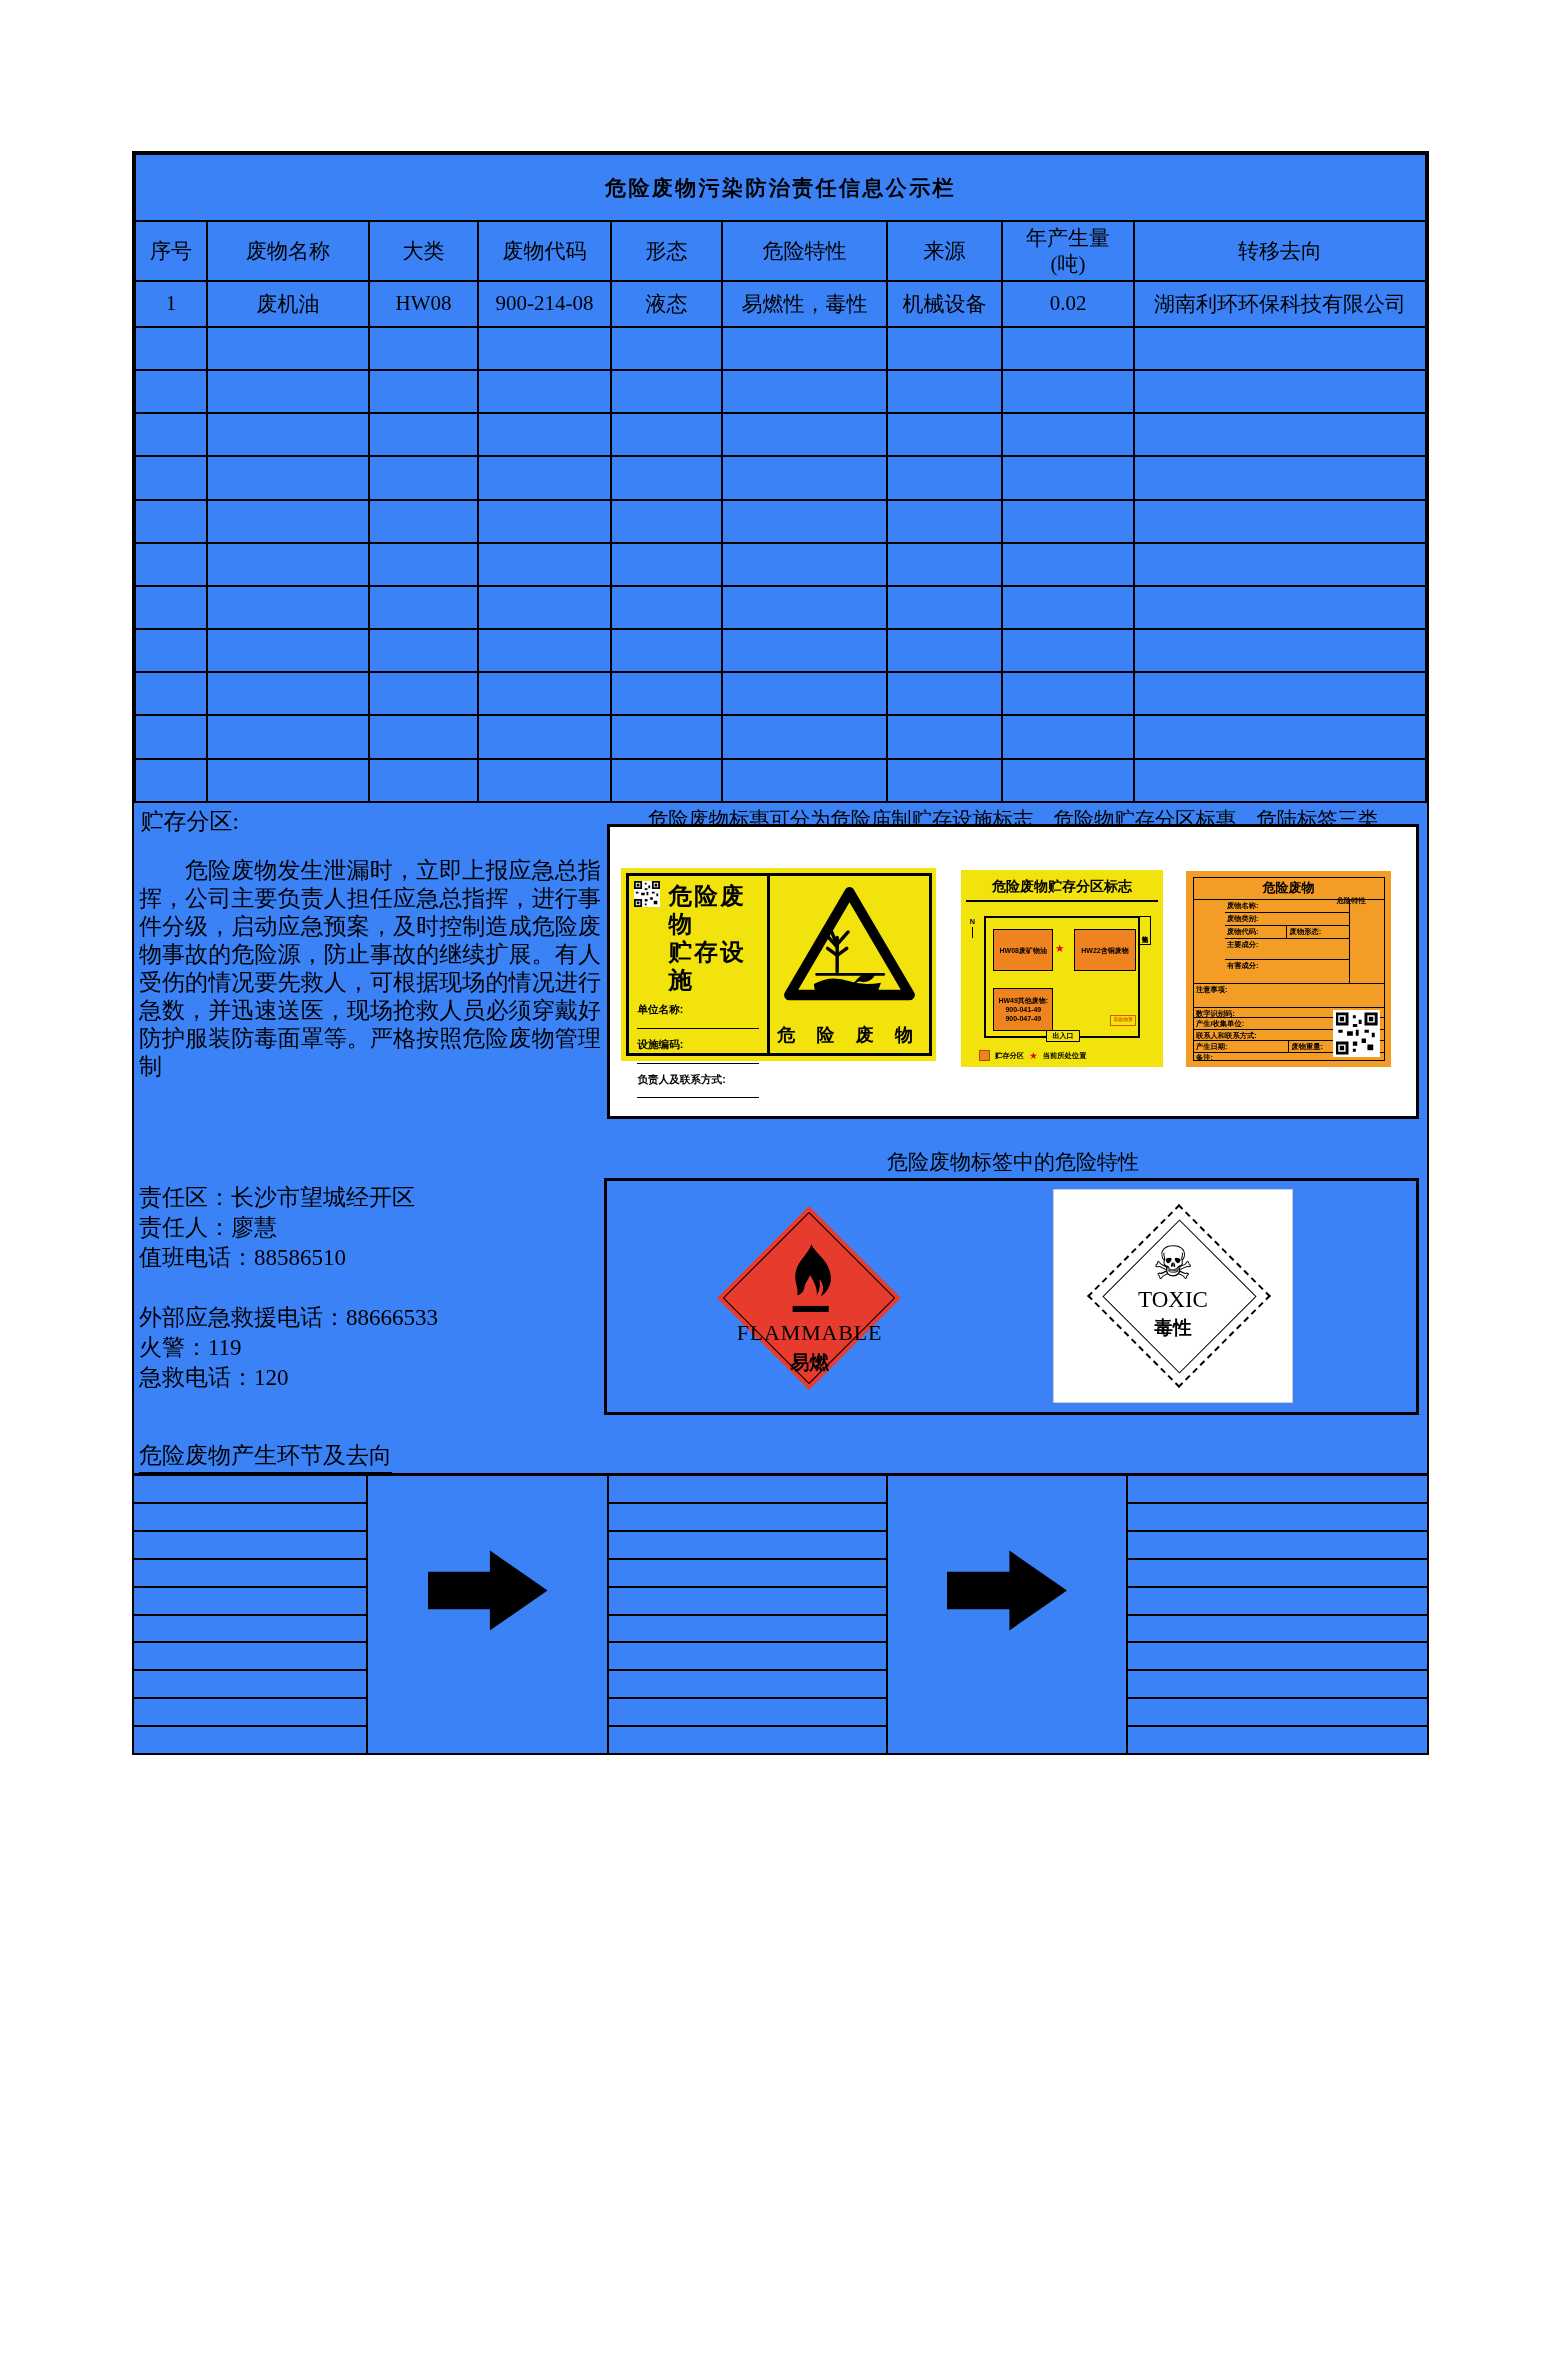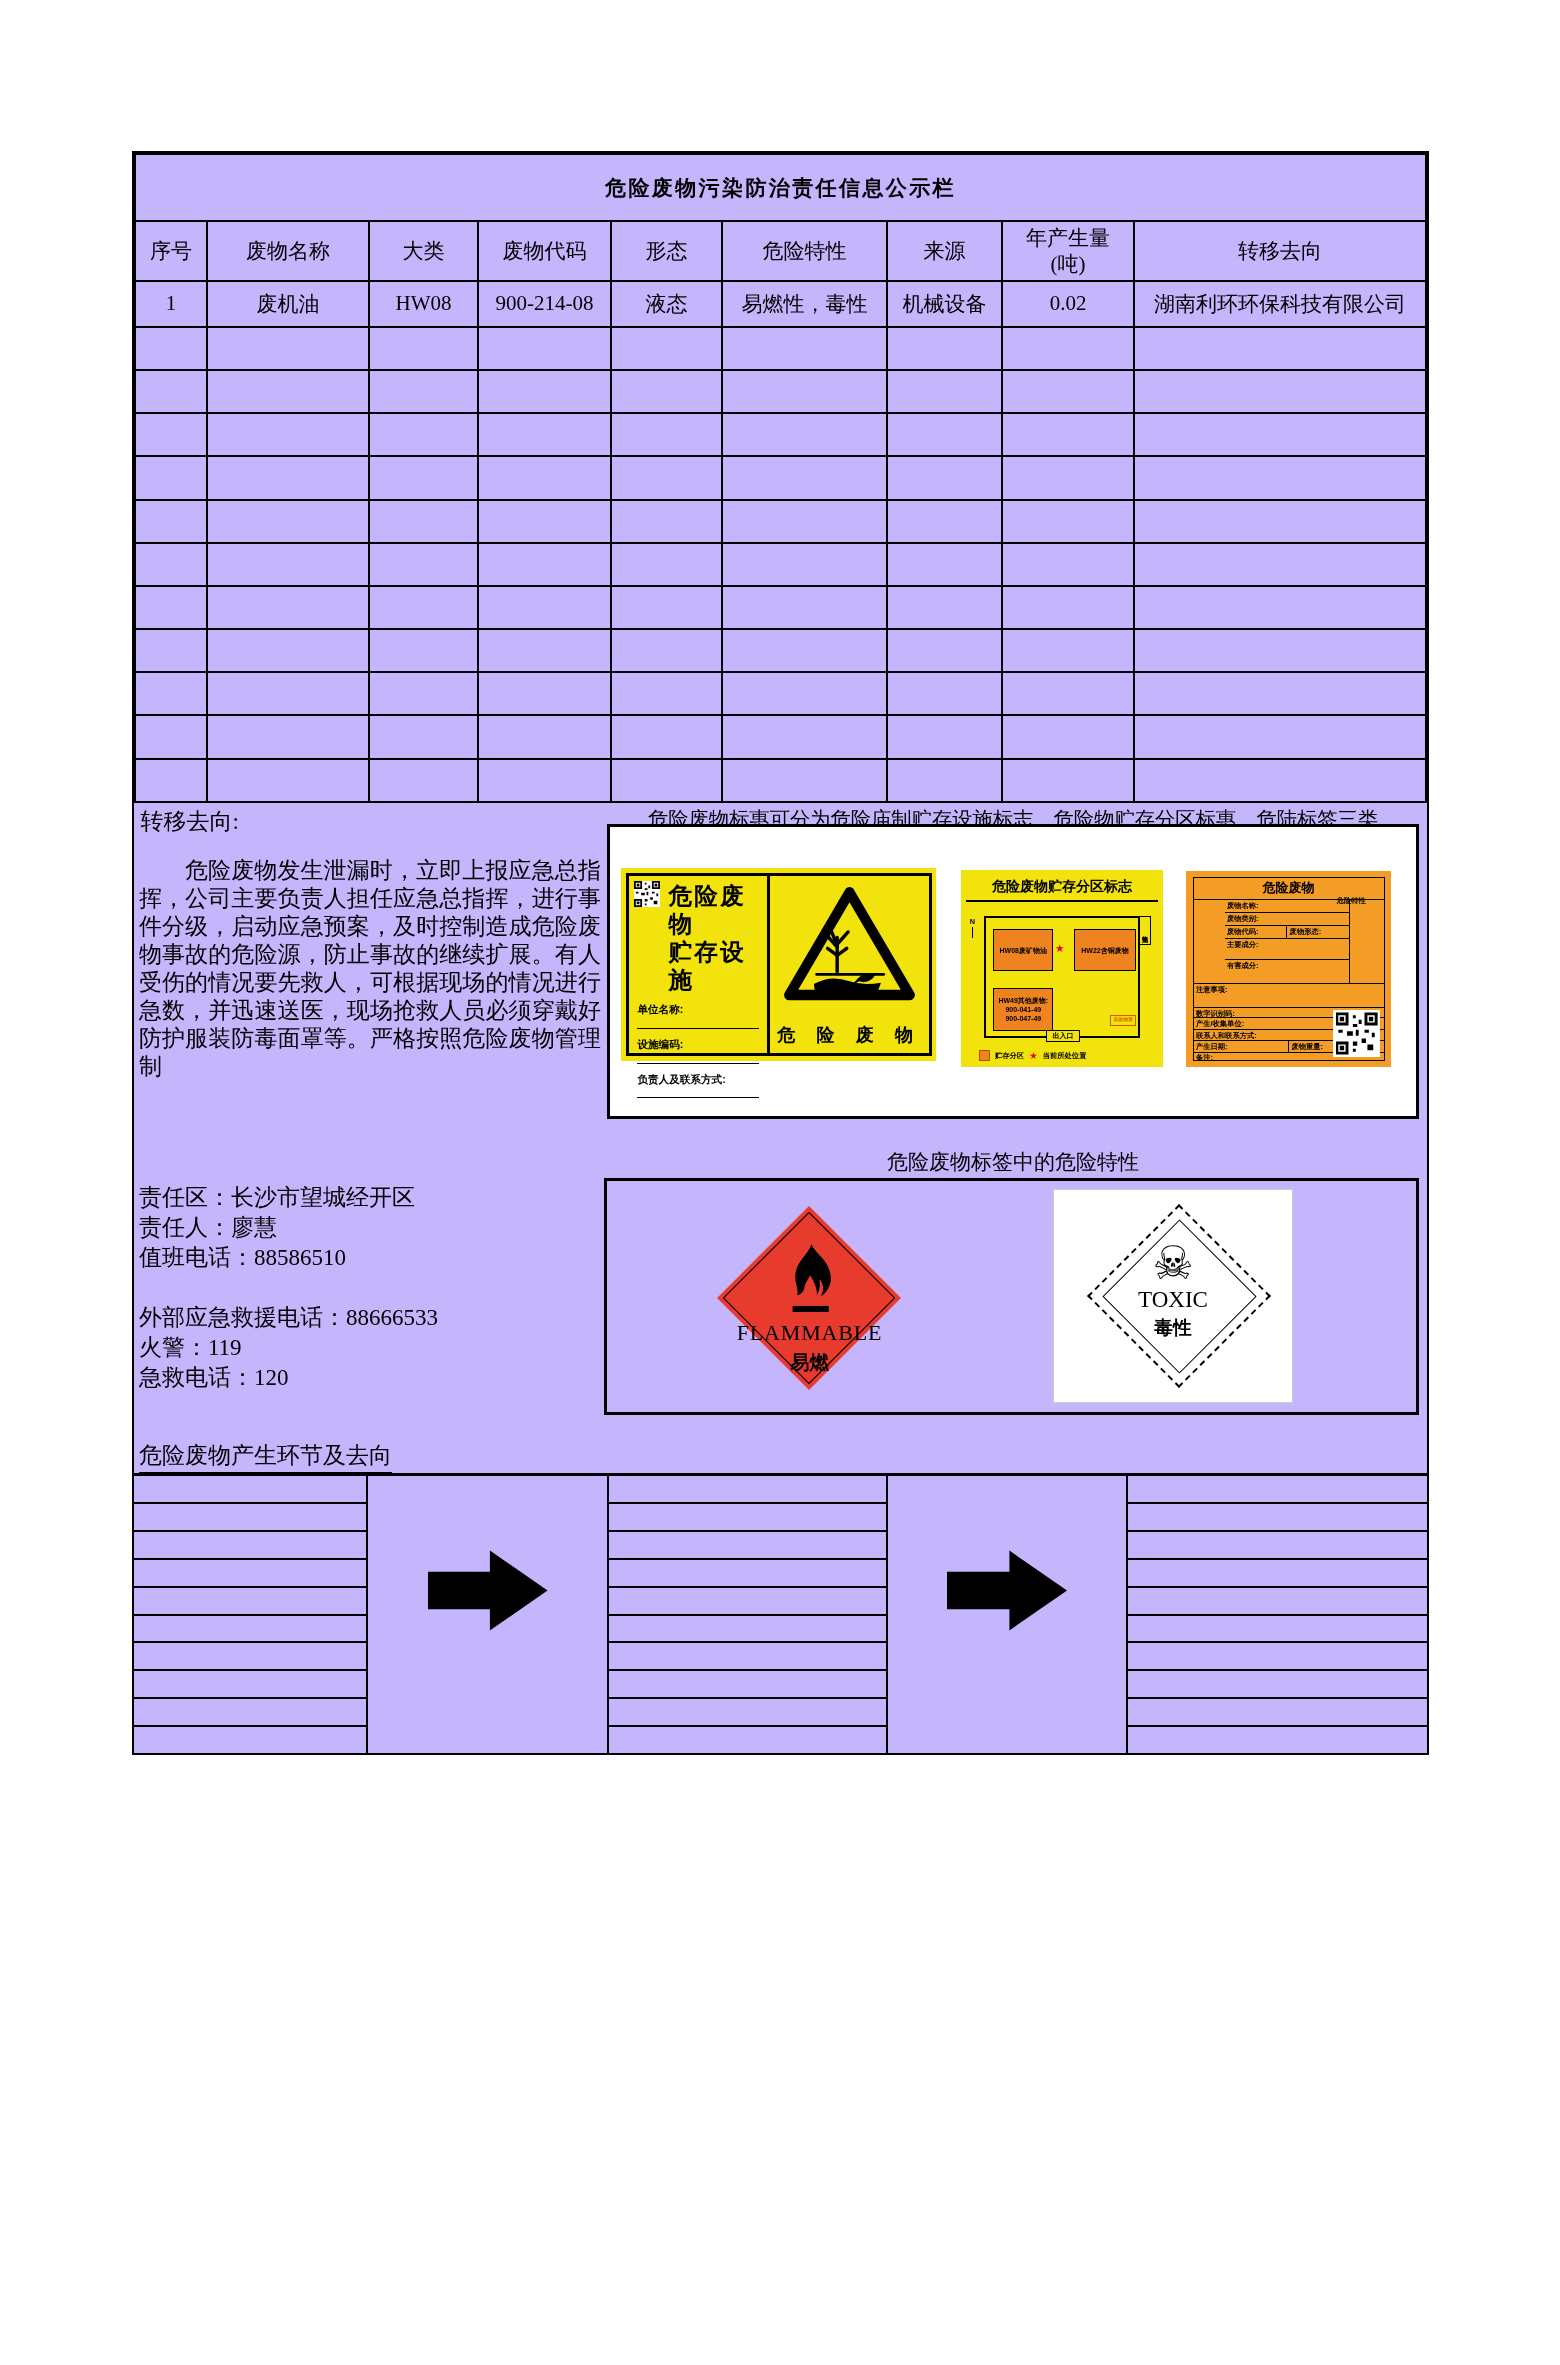--- a/index.html
+++ b/index.html
@@ -1,18 +1,18 @@
 <!DOCTYPE html>
 <html style="font-size:13px"><head>
 <meta charset="utf-8">
 <style>
   html,body{margin:0;padding:0;background:#fff;}
   .canvas{position:relative;width:1560px;height:2366px;background:#fff;color:#000;
           font-family:"Liberation Serif","DejaVu Serif",serif;}
-  .doc{position:absolute;left:132px;top:151px;width:1297px;border:2.4px solid #000;box-sizing:border-box;background:#c4b5fd;}
+  .doc{position:absolute;left:132px;top:151px;width:1297px;border:2.4px solid #000;box-sizing:border-box;background:#3b82f6;}
 
   
   table.waste{width:100%;height:650px;border-collapse:collapse;table-layout:fixed;}
   table.waste td{border:2.4px solid #000;text-align:center;vertical-align:middle;
                  font-size:21px;overflow:hidden;}
   td.title-cell{font-size:38px;font-weight:bold;letter-spacing:2.4px;border-bottom:3.3px solid #000;}
   tr.hdr td{font-size:21px;}
   .prewrap{white-space:pre-line;line-height:1.25;}
 
   
@@ -267,21 +267,21 @@
             <td></td>
             <td></td>
             <td></td>
             <td></td>
             <td></td>
           </tr>
         </tbody>
     </table>
 
     <div class="middle">
-      <div class="emg-label">转移去向:</div>
+      <div class="emg-label">贮存分区:</div>
       <div class="labels-caption">危险废物标惠可分为危险庙制贮存设施标志、危险物贮存分区标惠、危陆标签三类</div>
 
       <div class="paragraph">危险废物发生泄漏时，立即上报应急总指挥，公司主要负责人担任应急总指挥，进行事件分级，启动应急预案，及时控制造成危险废物事故的危险源，防止事故的继续扩展。有人受伤的情况要先救人，可根据现场的情况进行急数，并迅速送医，现场抢救人员必须穿戴好防护服装防毒面罩等。严格按照危险废物管理制</div>
 
       <div class="labels-box">
 
         <div class="label label1">
           <div class="l1-inner">
             <div class="l1-left">
               <svg class="qr1" viewBox="0 0 29 29">

